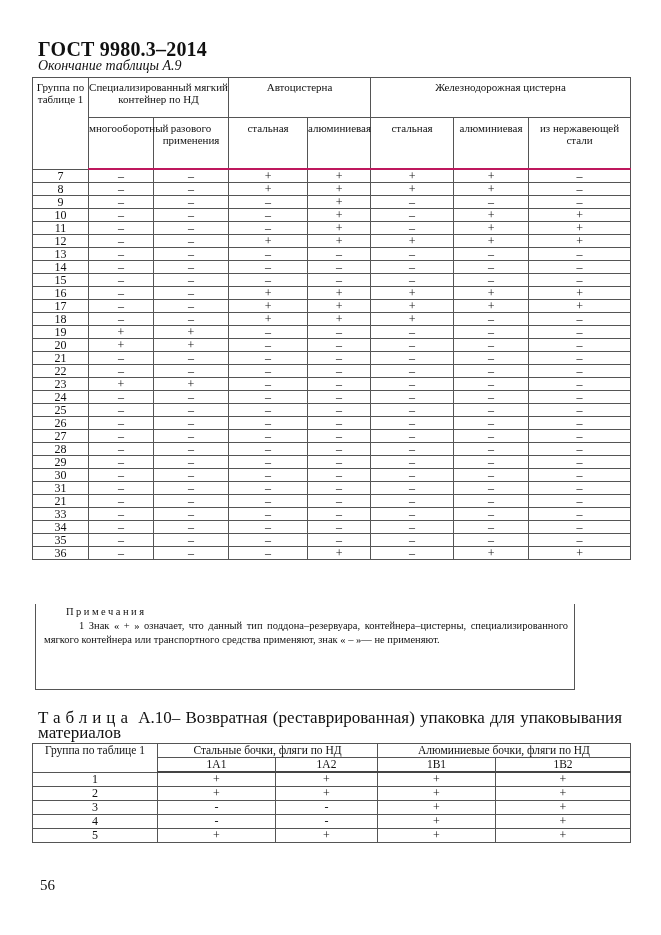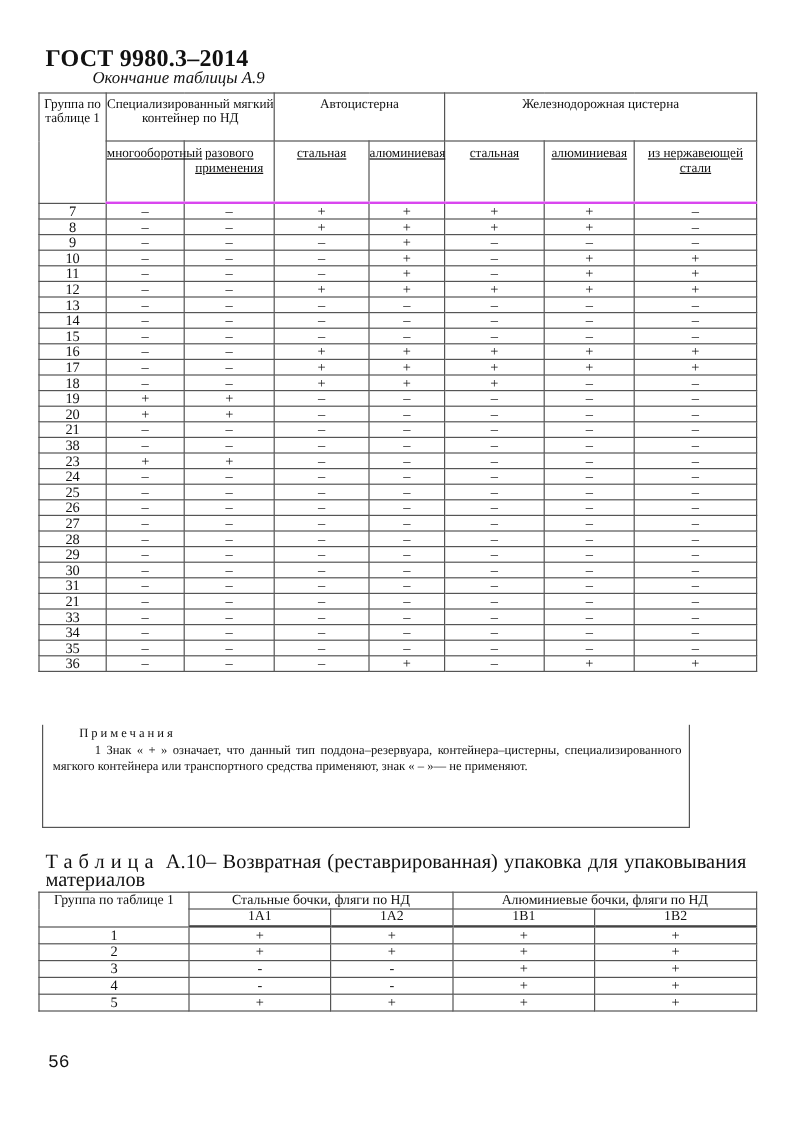--- a/index.html
+++ b/index.html
@@ -1,37 +1,37 @@
 <!DOCTYPE html>
 <html><head>
 <meta charset="utf-8">
 <style>
   html, body { margin: 0; padding: 0; background: #ffffff; }
   body { width: 661px; height: 935px; position: relative; overflow: hidden;
          font-family: "Liberation Serif", "DejaVu Serif", serif; color: #111; }
   .std { position: absolute; left: 38px; top: 38px; font-size: 20px; font-weight: bold; letter-spacing: 0.2px; }
-  .cont { position: absolute; left: 38px; top: 58px; font-size: 14px; font-style: italic; margin-left: 39px; }
+  .cont { position: absolute; left: 38px; top: 58px; font-size: 14px; font-style: italic; }
   table { border-collapse: collapse; }
   .t9 { position: absolute; left: 32px; top: 77px; width: 598px; font-size: 11px; table-layout: fixed; }
   .t9 td, .t9 th { border: 1px solid #555; text-align: center; padding: 0; font-weight: normal; line-height: 12px; vertical-align: top; }
   .t9 thead tr.h1 th { height: 36px; padding-top: 3px; }
   .t9 thead tr.h2 th { height: 46px; padding-top: 4px; }
-  .t9 thead tr.h2 th { border-bottom: 2px solid #d946ef; text-decoration: underline; }
+  .t9 thead tr.h2 th { border-bottom: 2px solid #be185d; }
   .t9 tbody td { height: 12px; line-height: 12px; font-size: 12px; vertical-align: middle; }
   .notes-box { position: absolute; left: 35px; top: 604px; width: 540px; height: 86px; border: 1px solid #555; border-top: none; box-sizing: border-box; font-size: 10.5px; line-height: 14px; }
   .notes-box .n-head { padding-left: 30px; letter-spacing: 2.5px; margin-top: 1px; }
   .notes-box p { margin: 0; text-indent: 35px; padding: 0 6px 0 8px; text-align: justify; }
   .t10-title { position: absolute; left: 38px; top: 710px; width: 584px; font-size: 17px; line-height: 15px; text-align: justify; }
   .t10-title .tl { letter-spacing: 5px; }
   .t10 { position: absolute; left: 32px; top: 743px; width: 598px; font-size: 11.5px; table-layout: fixed; }
   .t10 td, .t10 th { border: 1px solid #555; text-align: center; padding: 0; font-weight: normal; line-height: 13px; }
   .t10 thead th { height: 13px; }
   .t10 thead tr.h2 th { border-bottom: 2px solid #444; }
   .t10 tbody td { height: 13px; font-size: 12px; }
-  .pageno { position: absolute; left: 40px; top: 877px; font-size: 15px; font-family: Liberation Mono, monospace; }
+  .pageno { position: absolute; left: 40px; top: 877px; font-size: 15px; font-family: Liberation Serif, serif; }
 </style>
 </head>
 <body>
 
 <div class="std">ГОСТ 9980.3–2014</div>
 <div class="cont">Окончание таблицы А.9</div>
 
 <table class="t9">
   <colgroup>
     <col style="width:56px">
@@ -205,21 +205,21 @@
         <td>21</td>
         <td>–</td>
         <td>–</td>
         <td>–</td>
         <td>–</td>
         <td>–</td>
         <td>–</td>
         <td>–</td>
       </tr>
       <tr>
-        <td>38</td>
+        <td>22</td>
         <td>–</td>
         <td>–</td>
         <td>–</td>
         <td>–</td>
         <td>–</td>
         <td>–</td>
         <td>–</td>
       </tr>
       <tr>
         <td>23</td>

